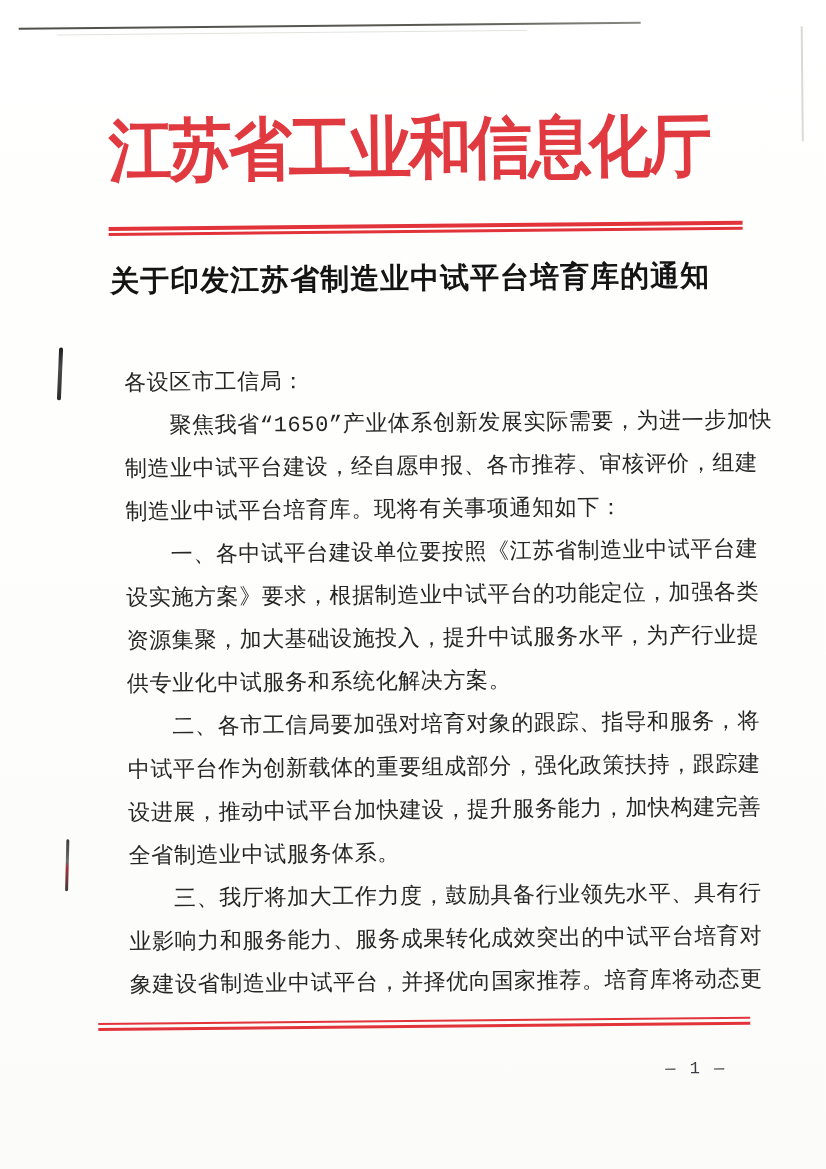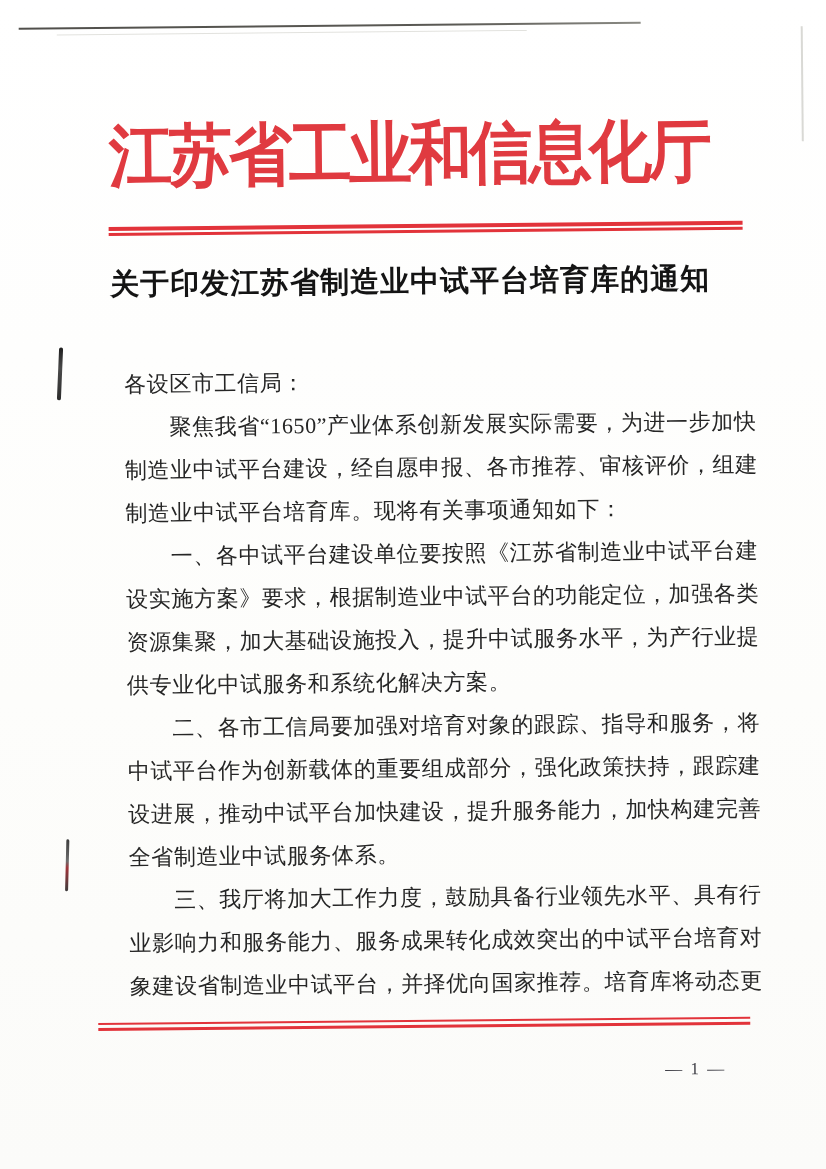--- a/index.html
+++ b/index.html
@@ -6,20 +6,21 @@
   body{
     width:826px;height:1169px;
     background:#f4f4f2;
     font-family:"Liberation Serif","DejaVu Serif",serif;
     overflow:hidden;position:relative;
   }
   .scan-page{
     position:absolute;inset:0;
     background:linear-gradient(180deg,#ffffff 0%,#fdfdfb 60%,#fbfbf9 100%);
     overflow:hidden;
+    font-family:Liberation Mono, monospace;
   }
   .content{
     position:absolute;inset:0;
     transform:rotate(-0.55deg);
     transform-origin:413px 580px;
   }
   
   .top-edge{position:absolute;left:24px;top:24px;width:622px;height:2px;
     background:linear-gradient(90deg,#504f4b,#5a5954 70%,#8a8a84);}
   .top-edge-faint{position:absolute;left:62px;top:31px;width:470px;height:1px;background:#e2e2de;}

